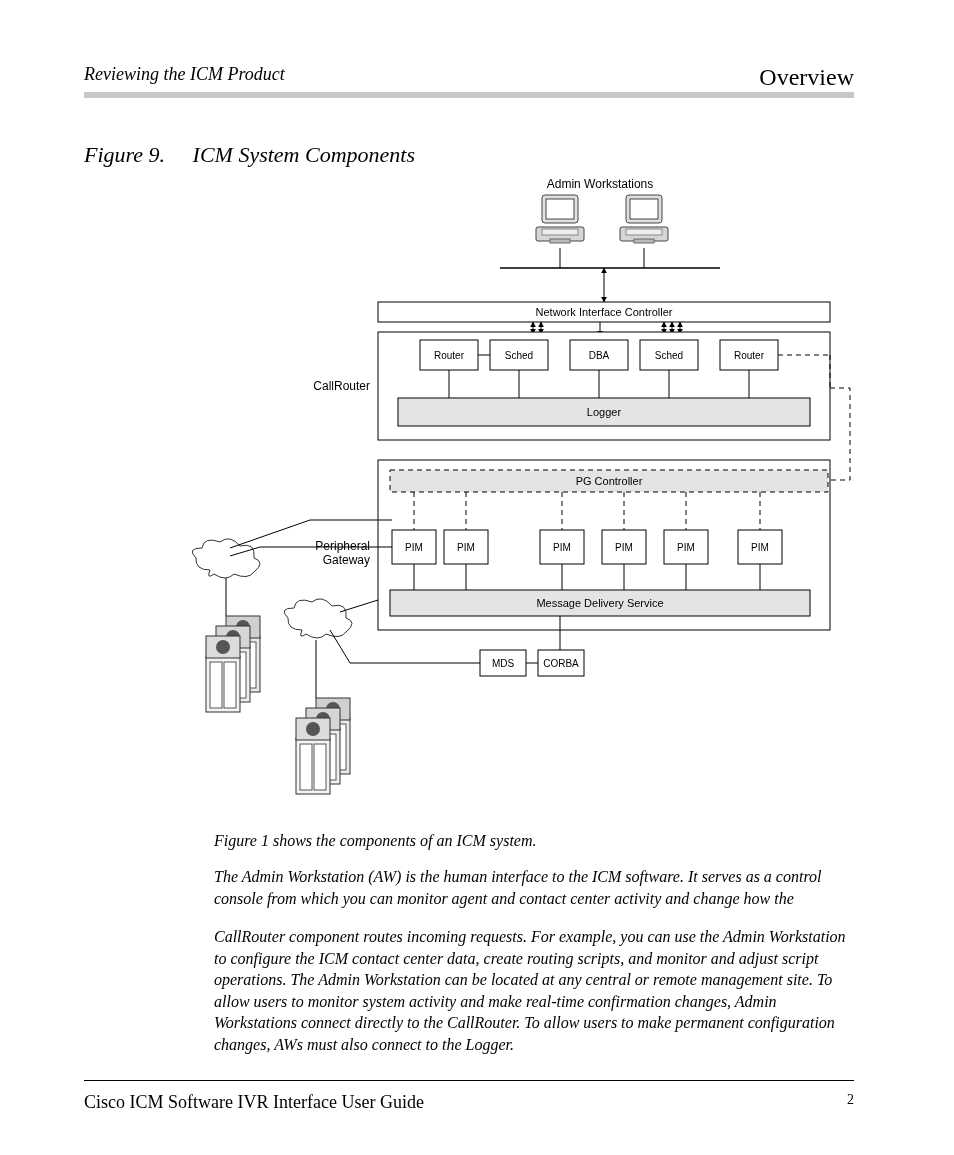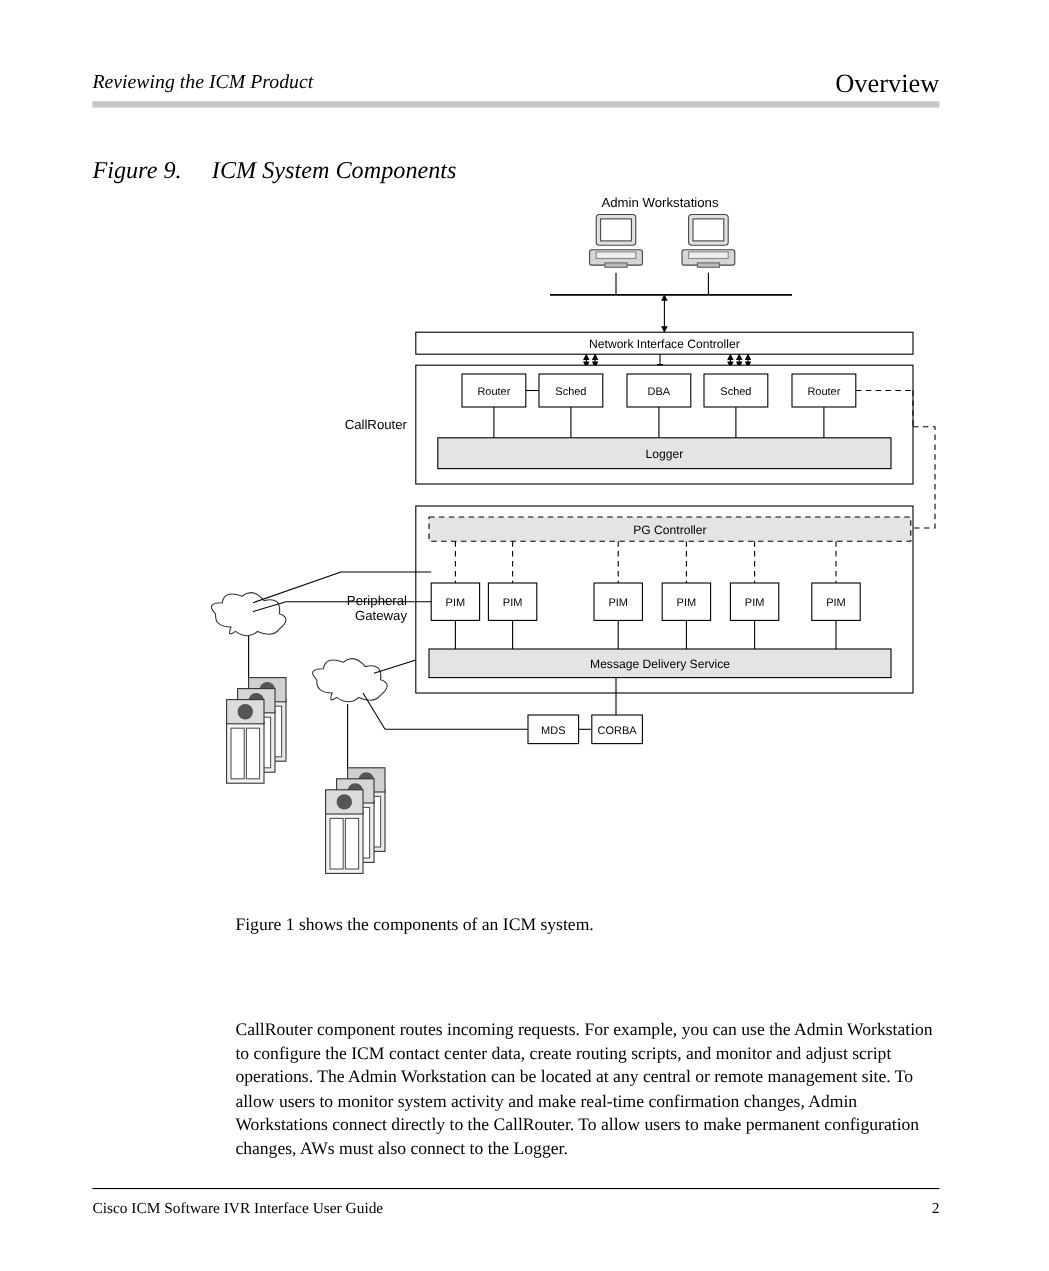--- a/index.html
+++ b/index.html
@@ -76,36 +76,37 @@
   .t11 { font: 11px Arial, Helvetica, sans-serif; }
   .t12 { font: 12px Arial, Helvetica, sans-serif; }
 
   
   .para {
     position: absolute;
     left: 330px;
     width: 520px;
     font-size: 16px;
     line-height: 1.35;
+    font-style: italic;
   }
 
   
   .foot-rule {
     position: absolute;
     left: 84px;
     top: 1080px;
     width: 770px;
     height: 1px;
     background: #000;
   }
   .foot-left {
     position: absolute;
     left: 84px;
     top: 1092px;
-    font-size: 14px;
+    font-size: 18px;
   }
   .foot-right {
     position: absolute;
     right: 100px;
     top: 1092px;
     font-size: 14px;
   }
 </style>
 </head>
 <body>
@@ -305,19 +306,20 @@
     <use href="#acdstack" x="206" y="636"></use>
 
     <line x1="316" y1="640" x2="316" y2="698" stroke="#000"></line>
     <use href="#acdstack" x="296" y="718"></use>
   </svg>
 
   <div class="para" style="top:830px; left:214px; width:640px;">
     <span>Figure 1</span><span> shows the components of an ICM system.</span>
   </div>
 
+  <div class="para" style="top:866px; left:214px; width:640px;">The Admin Workstation (AW) is the human interface to the ICM software. It serves as a control console from which you can monitor agent and contact center activity and change how the</div>
   <div class="para" style="top:926px; left:214px; width:640px;">CallRouter component routes incoming requests. For example, you can use the Admin Workstation to configure the ICM contact center data, create routing scripts, and monitor and adjust script operations. The Admin Workstation can be located at any central or remote management site. To allow users to monitor system activity and make real-time confirmation changes, Admin Workstations connect directly to the CallRouter. To allow users to make permanent configuration changes, AWs must also connect to the Logger.</div>
 
   <div class="foot-rule"></div>
   <div class="foot-left">Cisco ICM Software IVR Interface User Guide</div>
   <div class="foot-right">2</div>
 
 </div>
 
 </body></html>

